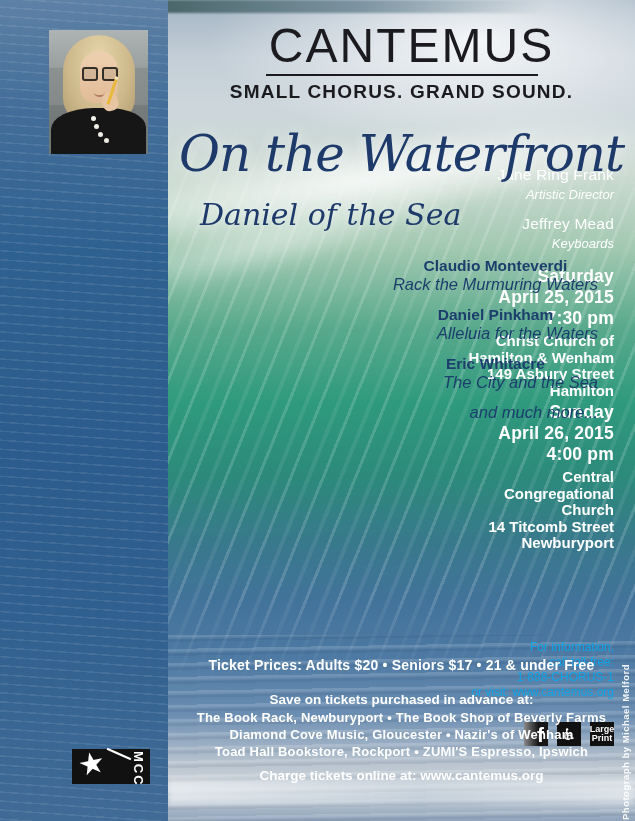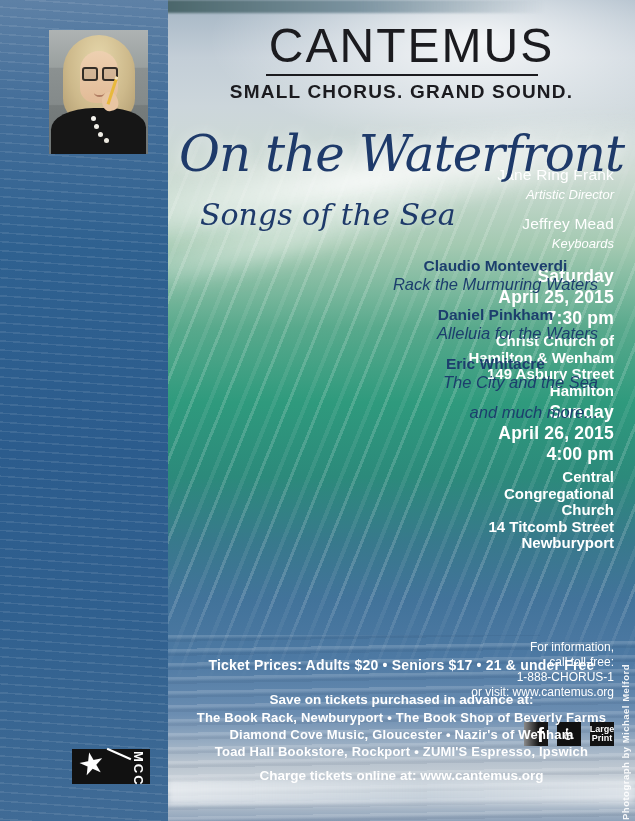--- a/index.html
+++ b/index.html
@@ -66,21 +66,21 @@
   .person-name{font-size:15.5px;letter-spacing:.2px;}
   .person-role{font-size:13px;font-style:italic;margin-top:3px;}
   .person-gap{margin-top:13px;}
 
   .event{position:absolute;right:21px;text-align:right;color:#fff;z-index:3;}
   .event-1{top:266px;} .event-2{top:402px;}
   .ev-big{font-size:17.5px;font-weight:700;line-height:21px;letter-spacing:.2px;}
   .ev-venue{margin-top:4px;}
   .ev-line{font-size:15px;font-weight:700;line-height:16.5px;}
 
-  .info{position:absolute;right:21px;top:640px;text-align:right;color:#ffffff;z-index:3;}
+  .info{position:absolute;right:21px;top:640px;text-align:right;color:#0ea5e9;z-index:3;}
   .info-line{font-size:12px;line-height:15px;}
 
   .badges{position:absolute;right:21px;top:722px;display:flex;gap:9px;z-index:3;}
   .badge{width:24px;height:24px;background:#111;color:#fff;overflow:hidden;position:relative;}
   .badge-fb{background:linear-gradient(90deg,#8a8a8a,#161616 60%);}
   .fb-f{position:absolute;right:4px;top:1px;font-weight:700;font-size:21px;line-height:24px;}
   .badge-wc{display:flex;align-items:center;justify-content:center;
       font-family:"DejaVu Sans",sans-serif;font-size:16px;}
   .badge-lp{display:flex;flex-direction:column;align-items:center;justify-content:center;
       font-size:9px;font-weight:700;line-height:9.5px;}
@@ -210,21 +210,21 @@
     <span class="mcc-label">MCC</span>
   </div>
 
   <div class="center-col logo-block">
     <div class="logo-title">CANTEMUS</div>
     <div class="logo-rule"></div>
     <div class="logo-tagline">SMALL CHORUS. GRAND SOUND.</div>
   </div>
 
   <div class="center-col main-title">On the Waterfront</div>
-  <div class="sub-title">Songs of the Sea</div>
+  <div class="sub-title">Daniel of the Sea</div>
 
   <div class="program">
     <div class="prog-group">
       <div class="composer">Claudio Monteverdi</div>
       <div class="work">Rack the Murmuring Waters</div>
     </div>
     <div class="prog-group">
       <div class="composer">Daniel Pinkham</div>
       <div class="work">Alleluia for the Waters</div>
     </div>

